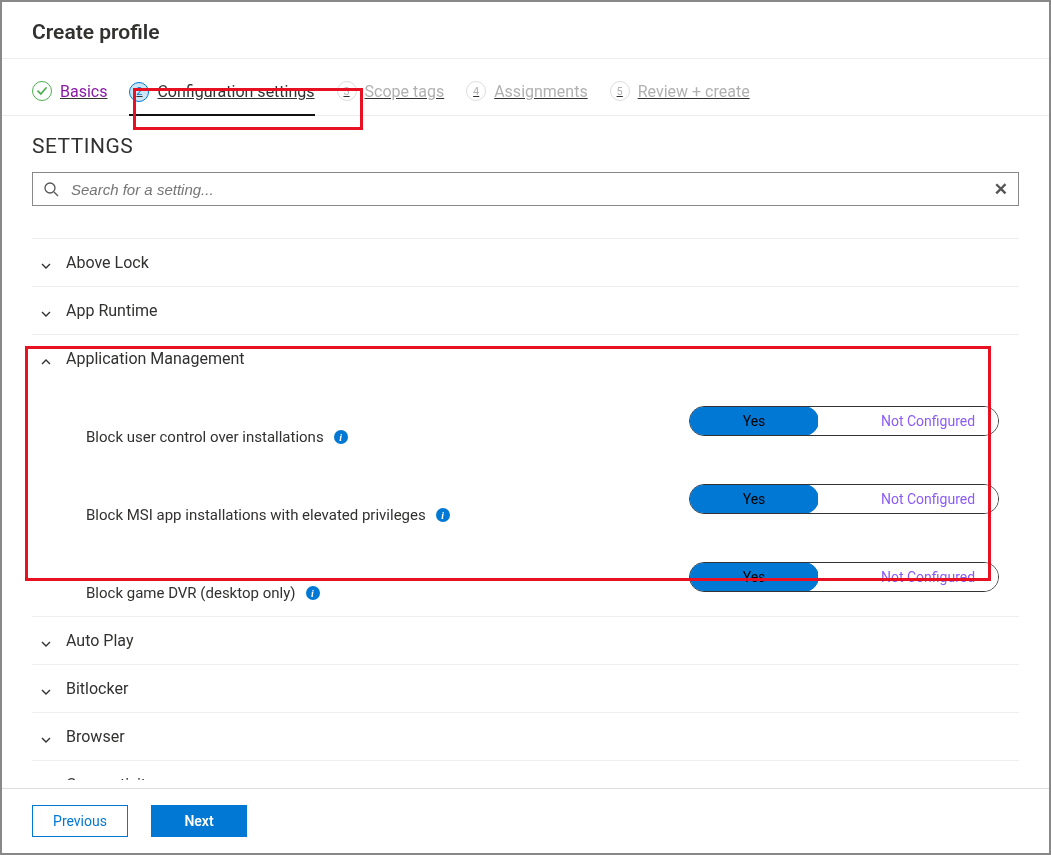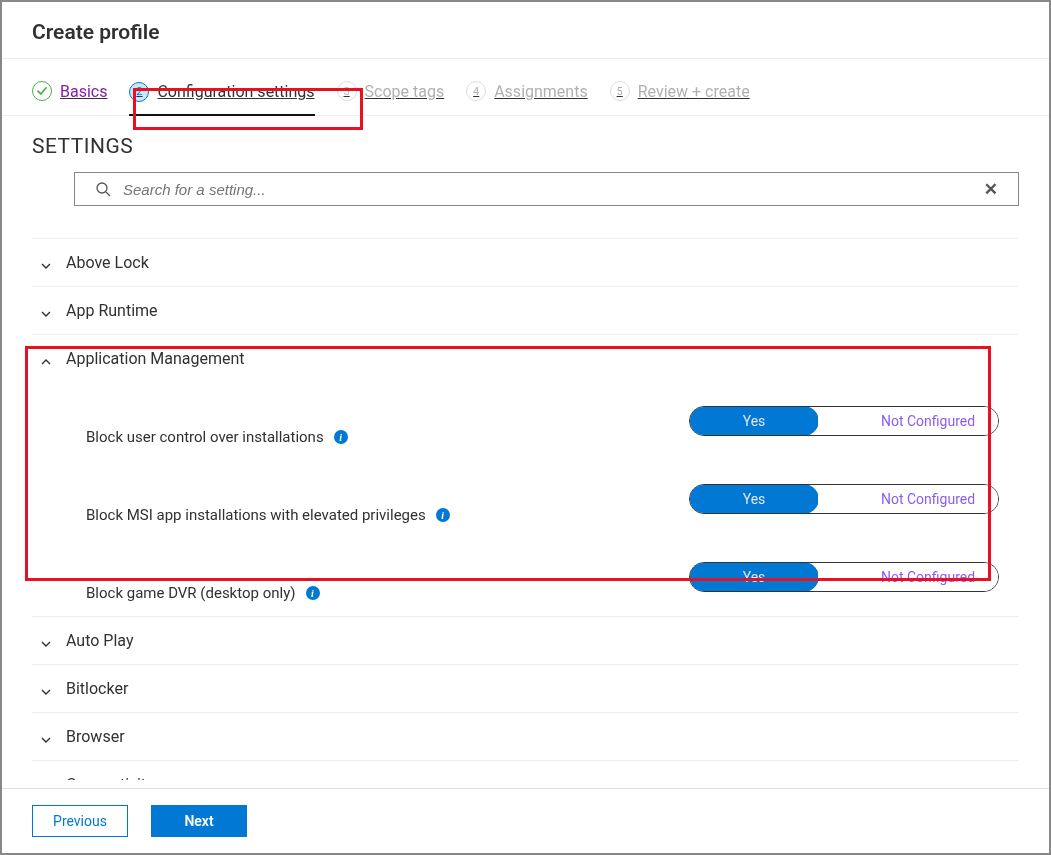--- a/index.html
+++ b/index.html
@@ -88,24 +88,23 @@
   .section-label {
     font-size: 21px;
     letter-spacing: 0.5px;
     color: #323130;
     margin-bottom: 14px;
   }
   .search-wrap {
     display: flex;
     align-items: center;
     border: 1px solid #888;
-    padding: 6px 20px;
+    padding: 6px 10px;
     gap: 10px;
     margin-bottom: 32px;
-    margin-left: 42px;
   }
   .search-wrap input {
     flex: 1;
     border: none;
     outline: none;
     font-size: 15px;
     font-style: italic;
     color: #666;
     background: transparent;
   }
@@ -174,21 +173,21 @@
   .toggle .opt {
     flex: 1;
     display: flex;
     align-items: center;
     justify-content: center;
     font-size: 14px;
     cursor: pointer;
   }
   .toggle .opt.selected {
     background: #0078d4;
-    color: #e5e5e5;
+    color: #000000;
     border-radius: 15px;
     margin: -1px;
     border: 1px solid #0078d4;
     flex: 0 0 130px;
   }
   .toggle .opt.unselected {
     color: #8b5cf6;
     background: #fff;
     padding-left: 40px;
   }

